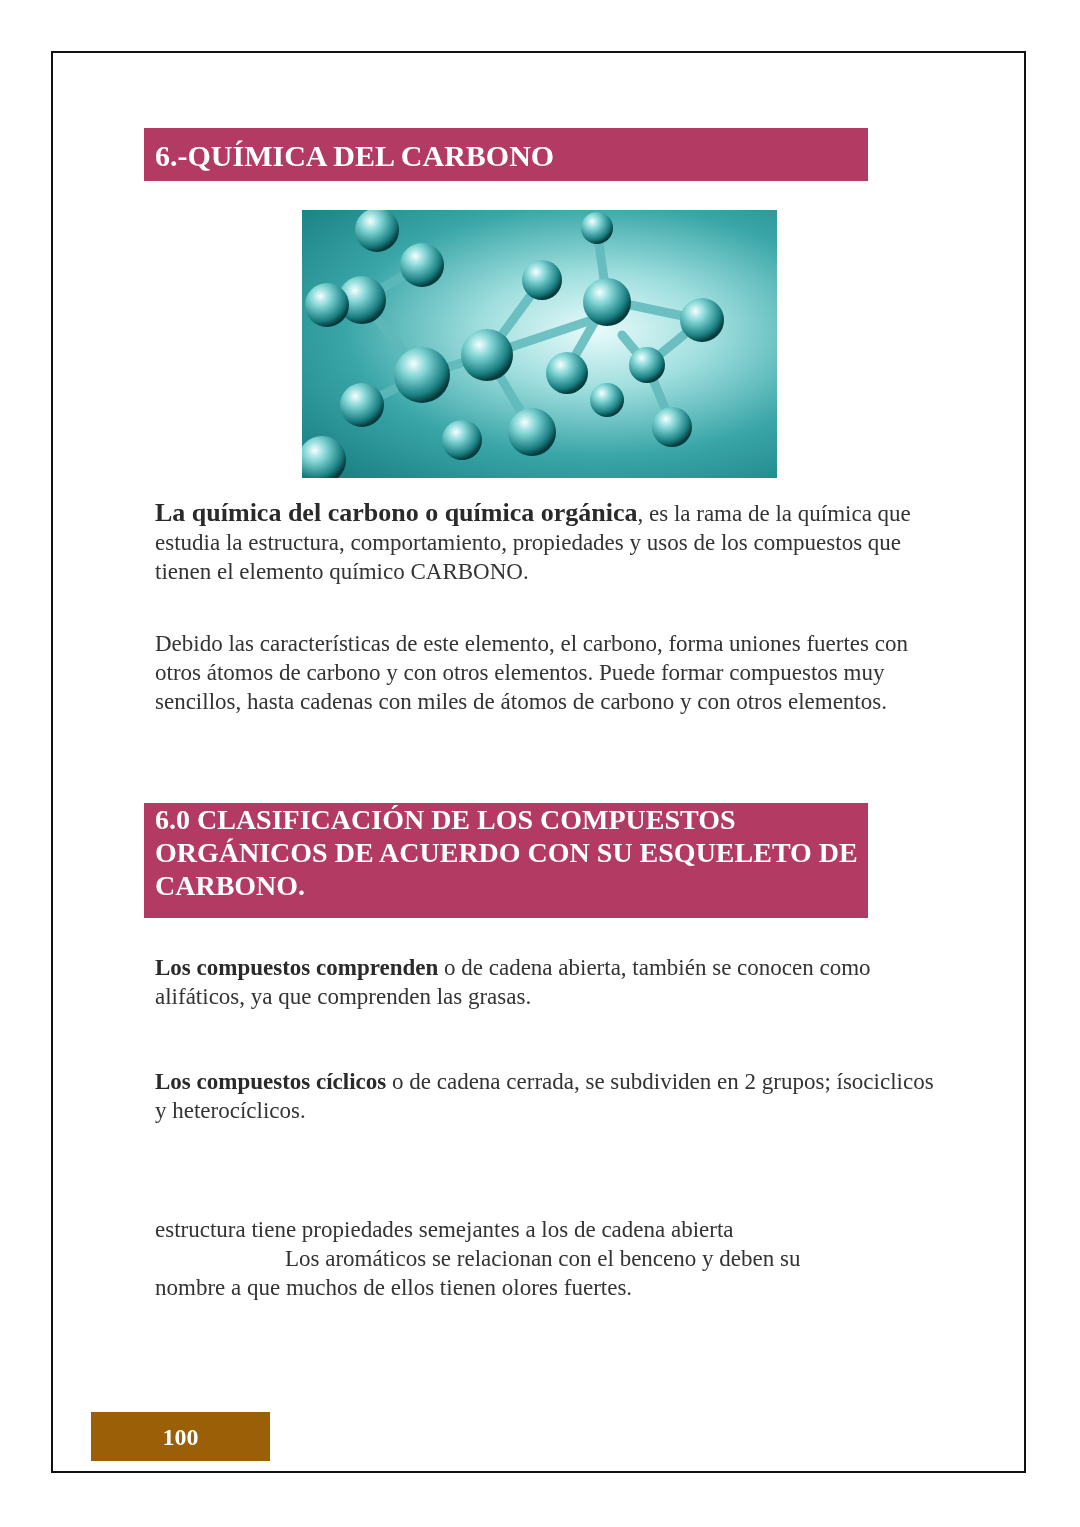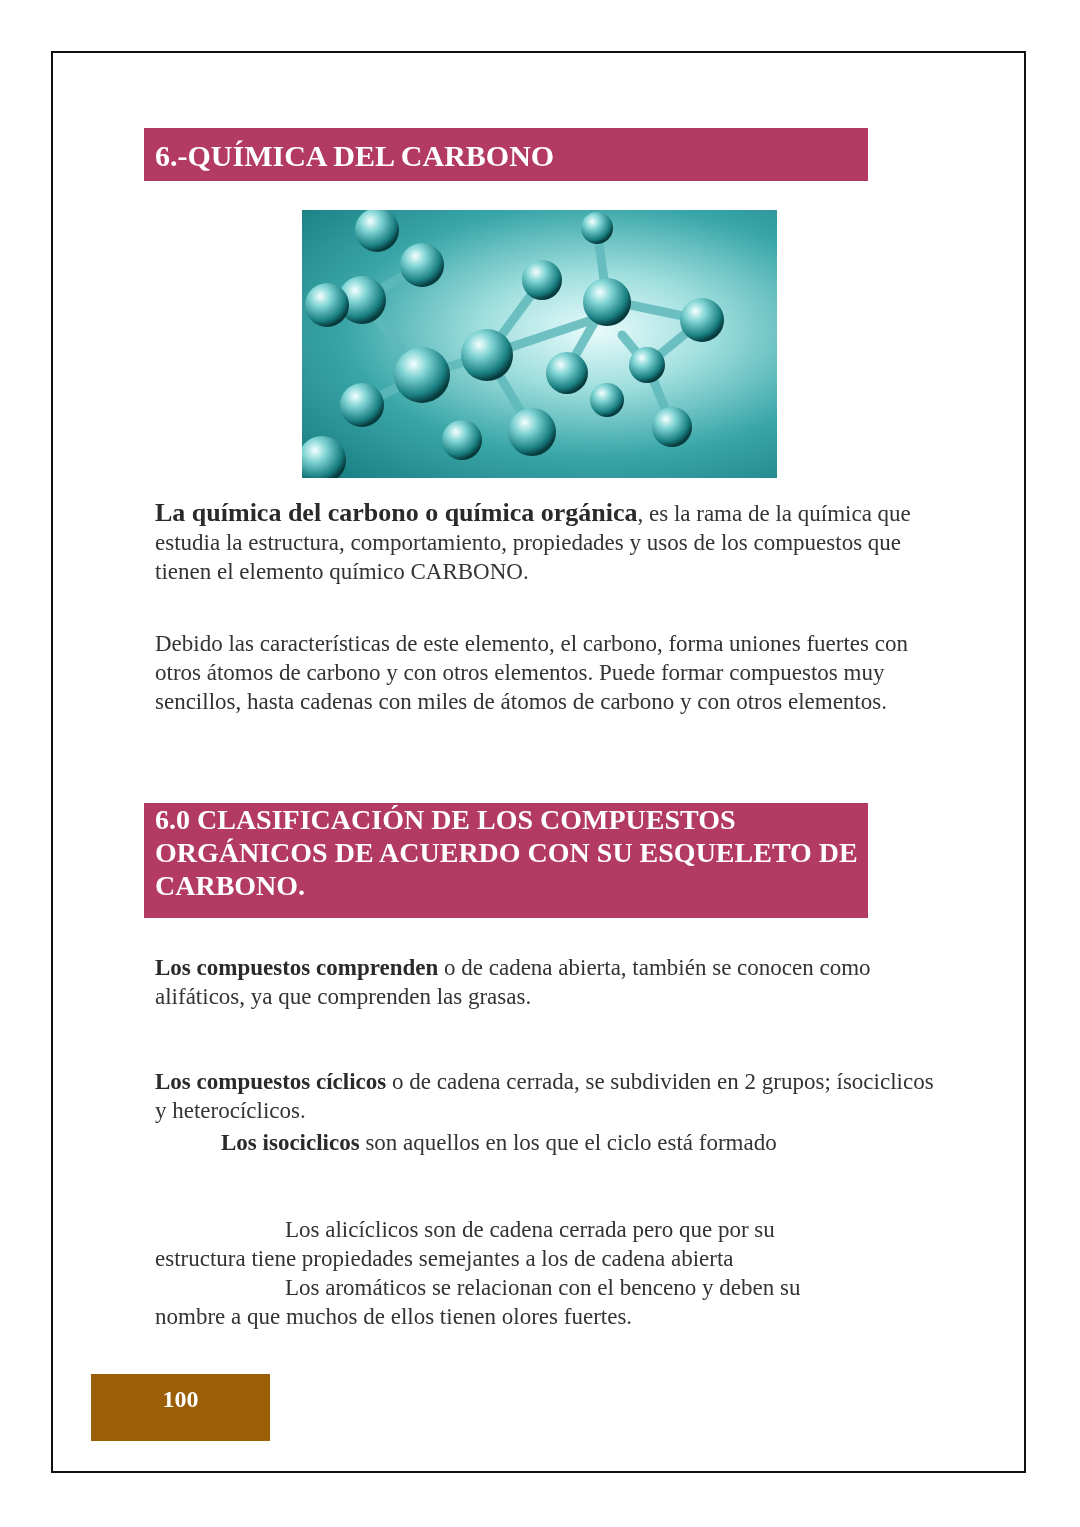--- a/index.html
+++ b/index.html
@@ -15,21 +15,21 @@
   .p1 { top:498px; }
   .p1 .lead { font-size:26px; font-weight:bold; color:#2a2a2a; }
   .p2 { top:629px; }
   .p3 { top:953px; }
   .p4 { top:1067px; }
   .p5 { top:1128px; }
   .p6 { top:1215px; }
   .indent1 { display:inline-block; width:66px; }
   .indent2 { display:inline-block; width:130px; }
   .gap { display:inline-block; width:30px; }
-  .page-num { position:absolute; left:91px; top:1374px; width:179px; height:67px; background:#9a5f07; color:#ffffff; font-weight:bold; font-size:24px; line-height:51px; text-align:center; }
+  .page-num { position:absolute; left:91px; top:1412px; width:179px; height:49px; background:#9a5f07; color:#ffffff; font-weight:bold; font-size:24px; line-height:51px; text-align:center; }
 </style>
 </head>
 <body>
 
 <div class="page-frame"></div>
 
 <div class="banner banner-1">
   <span>6.-QUÍMICA DEL CARBONO</span>
 </div>
 
@@ -96,25 +96,23 @@
 
 <div class="text p3">
   <b>Los compuestos comprenden</b><span> o de cadena abierta, también se conocen como alifáticos, ya que comprenden las grasas.</span>
 </div>
 
 <div class="text p4">
   <b>Los compuestos cíclicos</b><span> o de cadena cerrada, se subdividen en 2 grupos; ísociclicos y heterocíclicos.</span>
 </div>
 
 <div class="text p5">
-  <div><span class="indent1"></span><b>Los isociclicos</b><span> son aquellos en los que el ciclo está formado</span></div>
 </div>
 
 <div class="text p6">
-  <div><span class="indent2"></span><span>Los alicíclicos son de cadena cerrada pero que por su</span></div>
   <div>estructura tiene propiedades semejantes a los de cadena abierta</div>
   <div><span class="indent2"></span><span>Los aromáticos se relacionan con el benceno y deben su</span></div>
   <div>nombre a que muchos de ellos tienen olores fuertes.</div>
 </div>
 
 <div class="page-num">
   <span>100</span>
 </div>
 
 </body></html>

